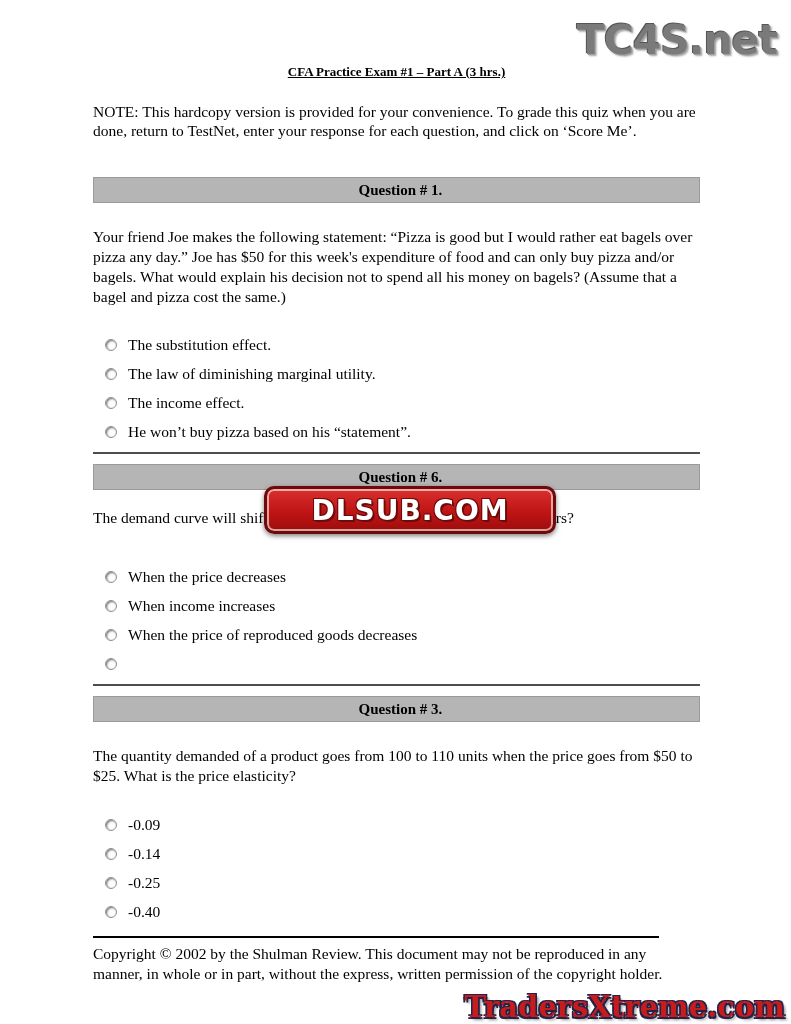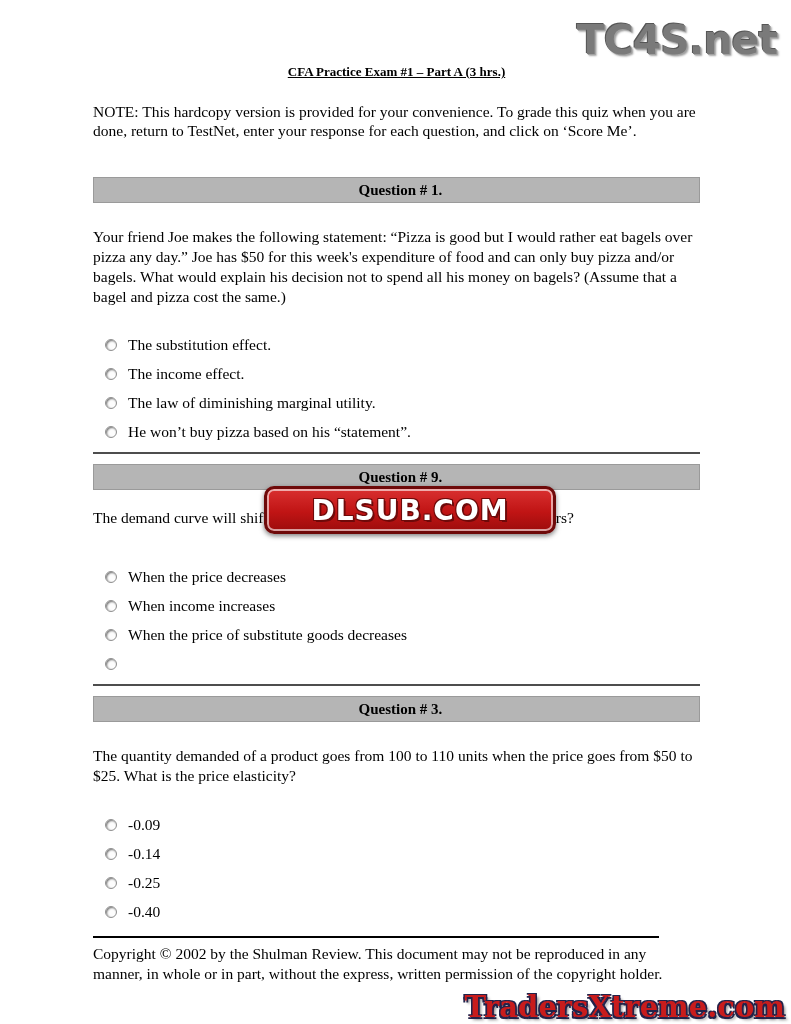--- a/index.html
+++ b/index.html
@@ -140,47 +140,47 @@
 
     <div class="qbar qbar1">Question # 1.</div>
     <div class="qtext qtext1">Your friend Joe makes the following statement: “Pizza is good but I would rather eat bagels over pizza any day.” Joe has $50 for this week's expenditure of food and can only buy pizza and/or bagels. What would explain his decision not to spend all his money on bagels? (Assume that a bagel and pizza cost the same.)</div>
     <div class="options opts1">
       <div class="opt-row">
         <span class="radio"></span>
         <span class="opt-label">The substitution effect.</span>
       </div>
       <div class="opt-row">
         <span class="radio"></span>
+        <span class="opt-label">The law of diminishing marginal utility.</span>
+      </div>
+      <div class="opt-row">
+        <span class="radio"></span>
         <span class="opt-label">The income effect.</span>
       </div>
       <div class="opt-row">
         <span class="radio"></span>
-        <span class="opt-label">The law of diminishing marginal utility.</span>
-      </div>
-      <div class="opt-row">
-        <span class="radio"></span>
         <span class="opt-label">He won’t buy pizza based on his “statement”.</span>
       </div>
     </div>
 
     <div class="divider"></div>
-    <div class="qbar qbar23">Question # 9.</div>
+    <div class="qbar qbar23">Question # 6.</div>
     <div class="qtext qtext2">The demand curve will shift to the right when which of the following occurs?</div>
     <div class="options opts2">
       <div class="opt-row">
         <span class="radio"></span>
         <span class="opt-label">When the price decreases</span>
       </div>
       <div class="opt-row">
         <span class="radio"></span>
         <span class="opt-label">When income increases</span>
       </div>
       <div class="opt-row">
         <span class="radio"></span>
-        <span class="opt-label">When the price of substitute goods decreases</span>
+        <span class="opt-label">When the price of reproduced goods decreases</span>
       </div>
       <div class="opt-row">
         <span class="radio"></span>
       </div>
     </div>
 
     <div class="divider"></div>
     <div class="qbar qbar23">Question # 3.</div>
     <div class="qtext qtext3">The quantity demanded of a product goes from 100 to 110 units when the price goes from $50 to $25.  What is the price elasticity?</div>
     <div class="options opts3">

